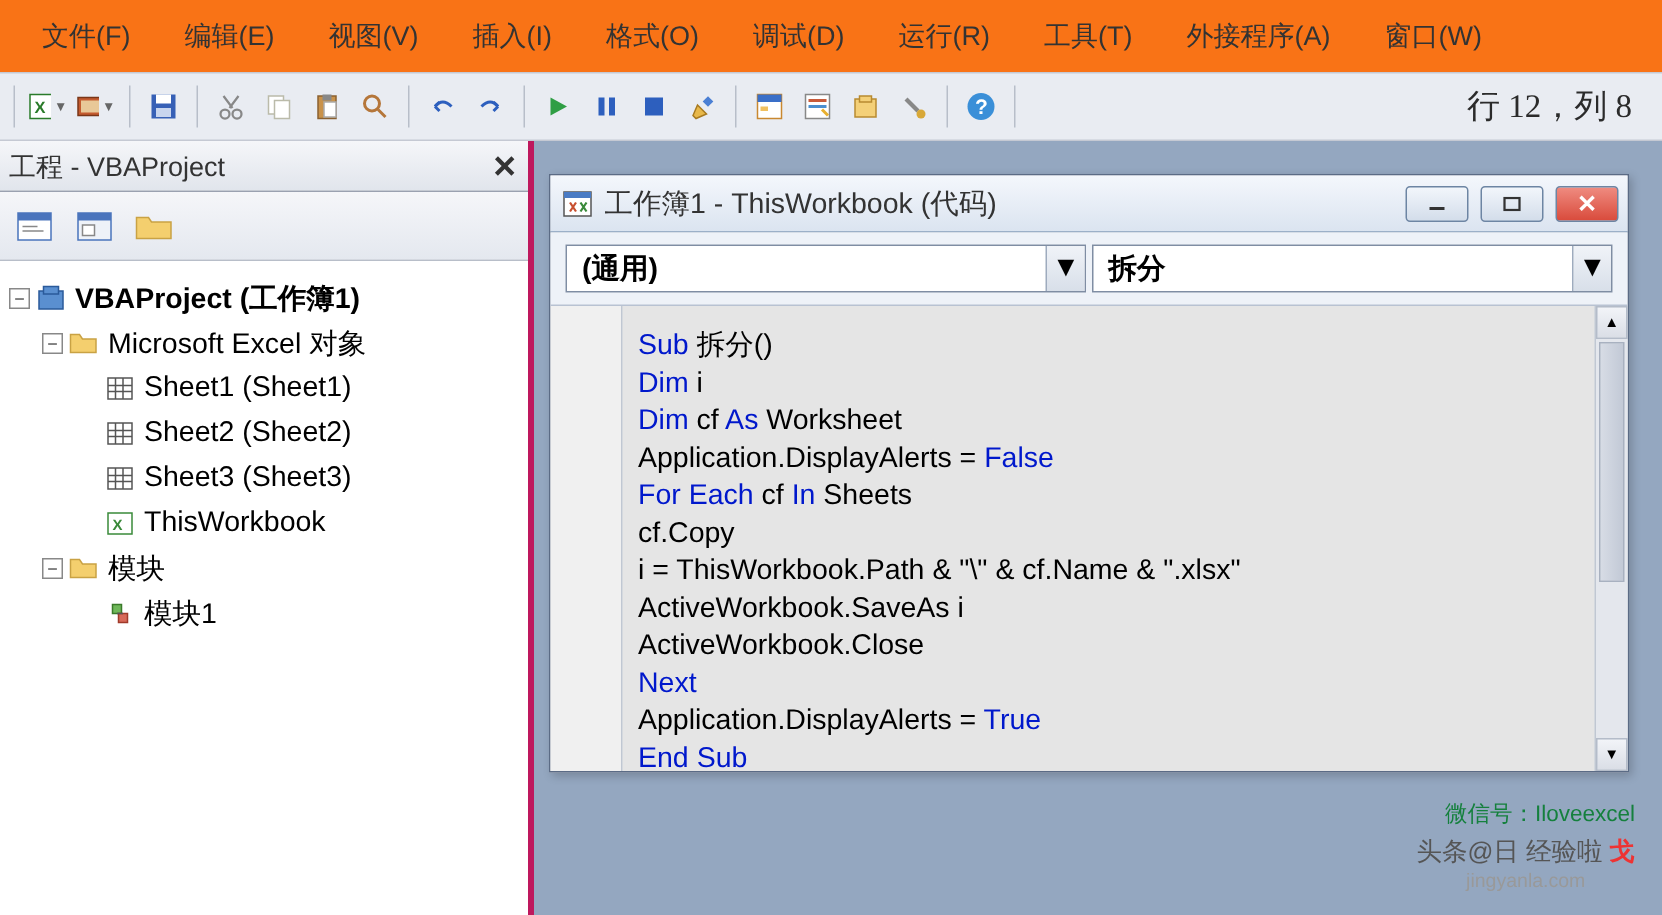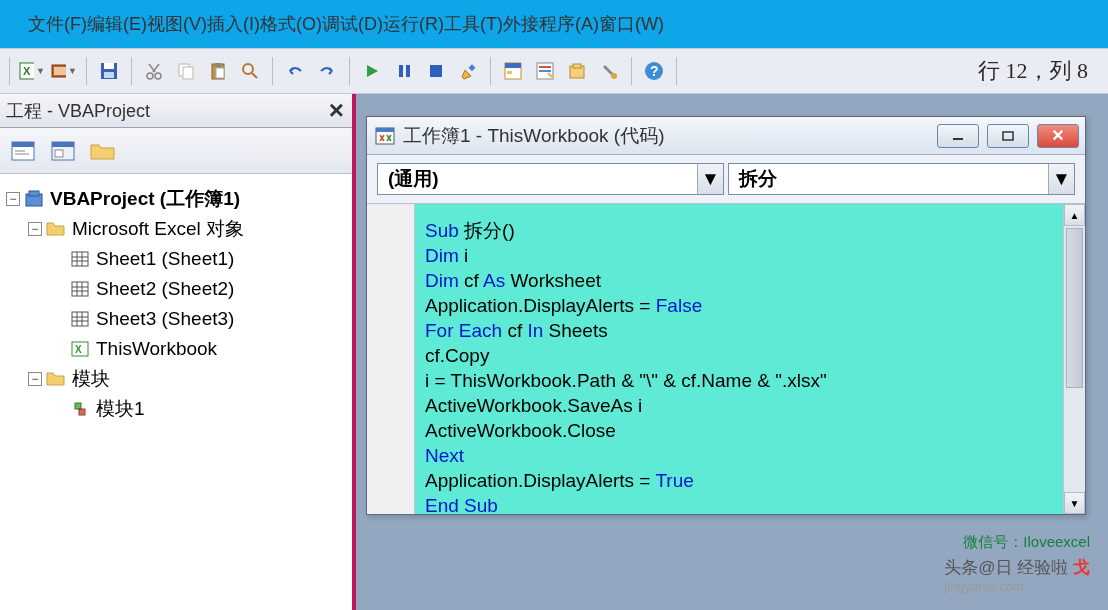--- a/index.html
+++ b/index.html
@@ -1,17 +1,17 @@
 <!DOCTYPE html>
 <html><head>
 <meta charset="utf-8">
 <style>
 *{box-sizing:border-box;margin:0;padding:0;font-family:"Microsoft YaHei","SimSun",Arial,sans-serif}
 body{background:#fff;width:1108px;height:610px;overflow:hidden;font-size:14px}
-.menubar{display:flex;align-items:center;height:48px;padding:0 28px;background:#0ea5e9}
+.menubar{display:flex;align-items:center;height:48px;padding:0 28px;gap:36px;background:#f97316}
 .menu-item{cursor:pointer;color:#333;font-size:18px}
 .toolbar{display:flex;align-items:center;height:46px;padding:0 6px;gap:6px;background:#e9ecf2;border-top:1px solid #c5c9d3;border-bottom:1px solid #c5c9d3}
 .tb-sep{width:1px;height:28px;background:#b8bec9;margin:0 3px}
 .tb-btn{width:26px;height:26px;display:flex;align-items:center;justify-content:center;cursor:pointer;border-radius:2px}
 .tb-dd{display:flex;align-items:center}
 .tb-caret{font-size:9px;color:#666;margin-left:2px}
 .status-text{margin-left:auto;padding:0 14px;font-size:22px;color:#2b2b2b;font-family:"SimSun",serif}
 .main{display:flex;height:calc(610px - 94px)}
 .panel-left{width:356px;display:flex;flex-direction:column;border-right:4px solid #be185d}
 .proj-title{display:flex;align-items:center;justify-content:space-between;height:34px;padding:0 8px 0 6px;background:linear-gradient(#f5f6f9,#e1e5ec);border-bottom:1px solid #9aa1b0;font-size:18px;color:#333}
@@ -19,40 +19,40 @@
 .proj-toolbar{display:flex;align-items:center;height:46px;padding:0 8px;gap:10px;background:linear-gradient(#f5f6f9,#e4e8ef);border-bottom:1px solid #b8bec9}
 .proj-tb-btn{width:30px;height:26px;display:flex;align-items:center;justify-content:center;cursor:pointer}
 .tree{flex:1;background:#fff;padding:10px 6px;font-family:"SimSun","NSimSun",serif;font-size:19px;overflow:auto}
 .tree-row{display:flex;align-items:center;height:30px;white-space:nowrap}
 .tree-toggle{width:14px;height:14px;border:1px solid #888;display:flex;align-items:center;justify-content:center;font-size:12px;line-height:1;margin-right:4px;cursor:pointer;background:#fff;color:#444}
 .tree-spacer{display:inline-block}
 .tree-icon{width:20px;height:18px;margin-right:6px;display:inline-flex;align-items:center;justify-content:center}
 .tree-label{cursor:pointer}
 .bold{font-weight:bold}
 .panel-right{flex:1;background:#94a7c0;padding:22px 0 0 10px}
-.code-window{width:720px;background:#5eead4;border:1px solid #5b6b85;box-shadow:2px 2px 6px rgba(0,0,0,0.2)}
+.code-window{width:720px;background:#e5e5e5;border:1px solid #5b6b85;box-shadow:2px 2px 6px rgba(0,0,0,0.2)}
 .cw-titlebar{display:flex;align-items:center;height:38px;padding:0 6px 0 8px;background:linear-gradient(#f4f7fc,#dbe4f0);border-bottom:1px solid #9cb0c8}
 .cw-title-icon{margin-right:8px}
 .cw-title{flex:1;font-size:19px;color:#333}
 .cw-btns{display:flex;gap:8px}
 .cw-btn{width:42px;height:24px;border:1px solid #6d85a3;border-radius:3px;background:linear-gradient(#f2f6fb,#d3ddea);display:flex;align-items:center;justify-content:center;cursor:pointer;font-size:13px}
 .cw-btn.close{background:linear-gradient(#ef8b80,#d94b3c);color:#fff;font-weight:bold;font-size:16px}
 .cw-dropdowns{display:flex;gap:4px;padding:8px 10px;background:#eef2f8;border-bottom:1px solid #b8c2d2}
 .dd{flex:1;display:flex;align-items:center;height:32px;border:1px solid #7f8da3;background:#fff;font-family:"SimSun",serif;font-size:19px;font-weight:bold}
 .dd-text{flex:1;padding:0 10px}
 .dd-btn{width:26px;height:100%;border-left:1px solid #9eabbe;background:linear-gradient(#f0f3f8,#d8dfe9);display:flex;align-items:center;justify-content:center;cursor:pointer}
 .code-area{display:flex;height:310px}
 .code-gutter{width:48px;background:#f0f0f0;border-right:1px solid #c0c7d2}
 .code-text{flex:1;padding:14px 10px;font-family:"NSimSun","SimSun",Consolas,monospace;font-size:19px;line-height:24px;white-space:pre;overflow:auto}
 .kw{color:#0018cc}
 .scrollbar-v{width:22px;background:#e9ecf2;border-left:1px solid #c0c7d2;display:flex;flex-direction:column}
 .sb-btn{height:22px;background:linear-gradient(#f2f4f8,#dadee6);border:1px solid #b4bcc9;display:flex;align-items:center;justify-content:center;font-size:10px;cursor:pointer}
 .sb-track{flex:1;background:#e4e7ed}
 .sb-thumb{height:60%;background:linear-gradient(90deg,#d7dce5,#c2c9d6);border:1px solid #a8b1c0;margin:2px}
-.watermark{position:absolute;right:18px;bottom:14px;font-size:17px;color:#555;text-align:left;line-height:1.3;pointer-events:none}
+.watermark{position:absolute;right:18px;bottom:14px;font-size:17px;color:#555;text-align:center;line-height:1.3;pointer-events:none}
 .watermark .wm2{font-size:13px;color:#999}
 .watermark .red{color:#e33;font-weight:bold}
 .wechat{position:absolute;right:18px;bottom:58px;font-size:15px;color:#15803d;pointer-events:none}
 svg{display:block}
 </style>
 </head>
 <body>
 
 <div class="menubar">
   <span class="menu-item">文件(F)</span>

